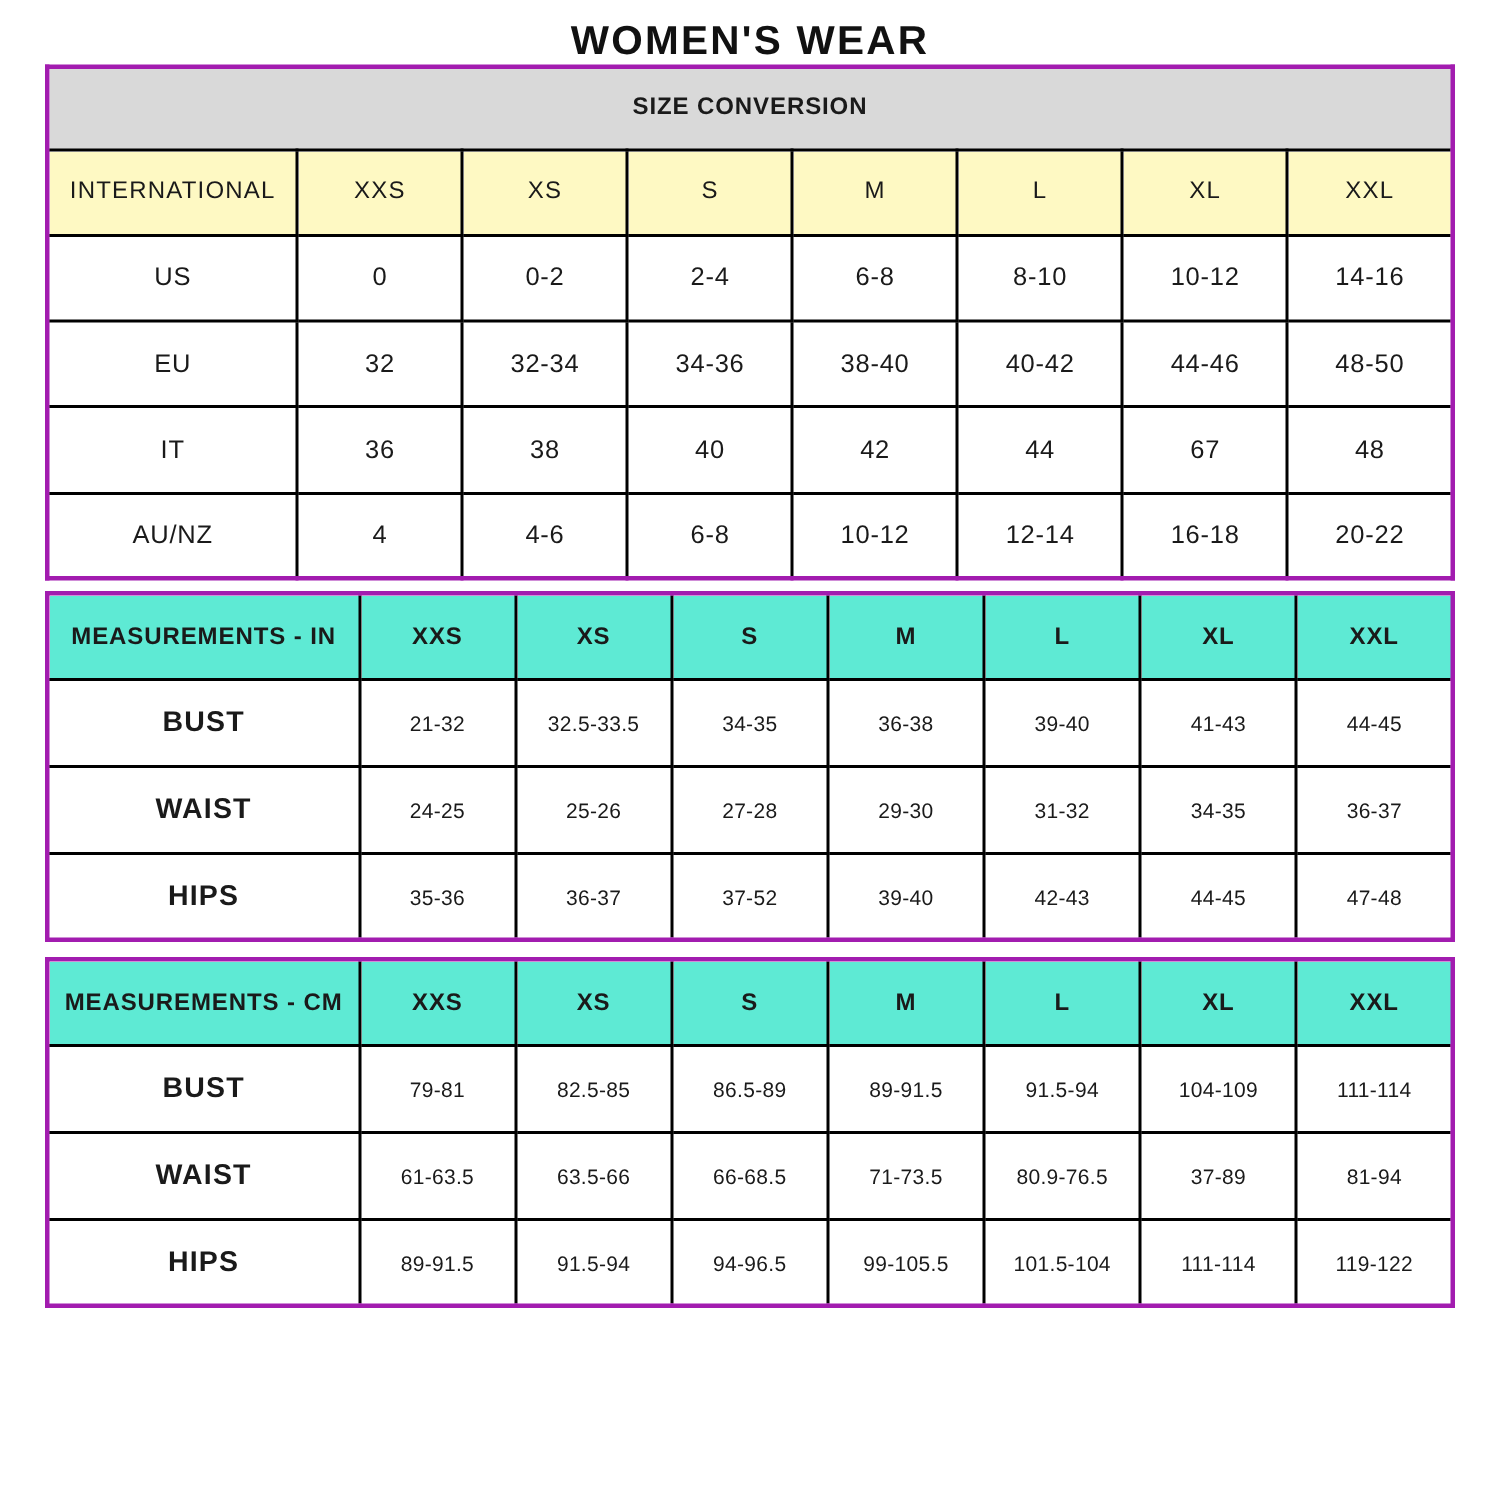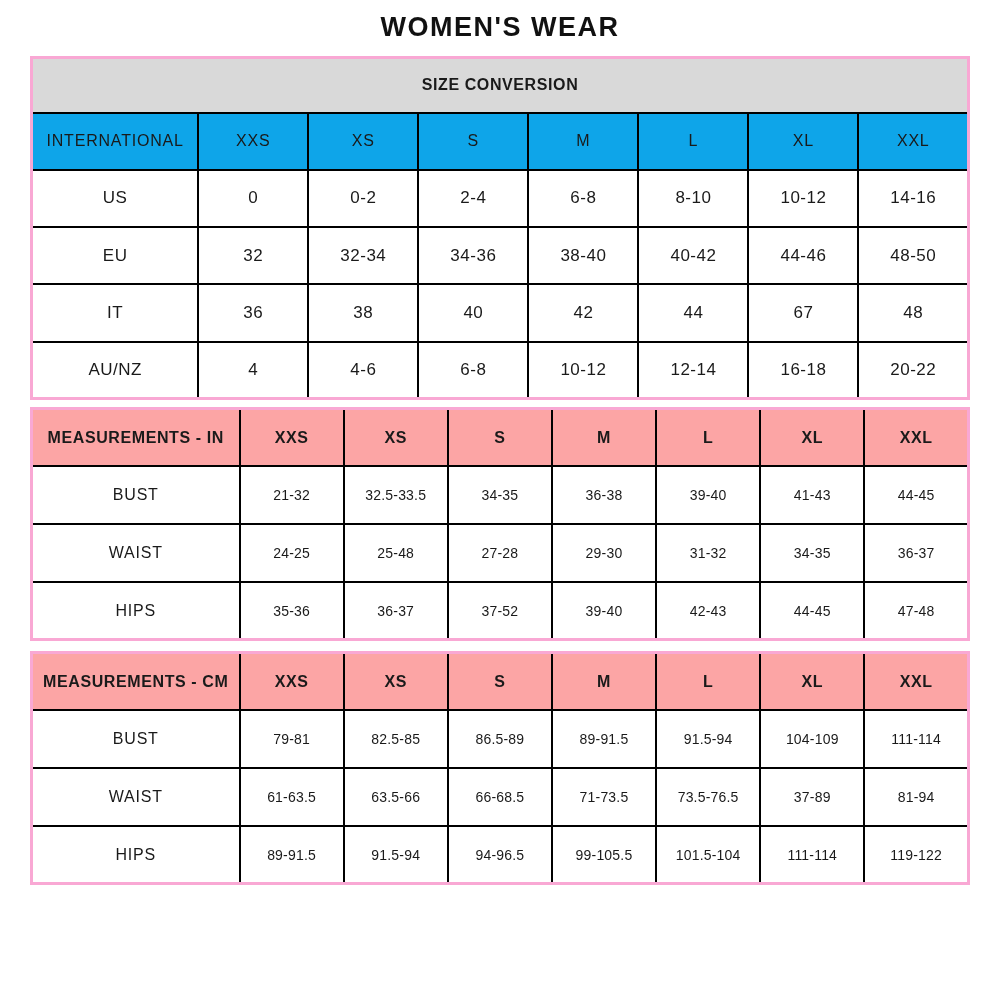--- a/index.html
+++ b/index.html
@@ -8,30 +8,30 @@
     font-family: "Liberation Sans", sans-serif;
     color: #1a1a1a;
   }
   .page { width: 1000px; padding: 12px 30px 0 30px; }
 
   .page-title {
     text-align: center;
     font-size: 27px;
     font-weight: 700;
     letter-spacing: 1.5px;
-    margin-bottom: 13px;
+    margin-bottom: 0;
     color: #111111;
   }
 
   table {
     width: 100%;
     border-collapse: collapse;
     table-layout: fixed;
   }
-  table.bordered { border: 3px solid #f9a8d4; }
+  table.bordered { border: 3px solid #a21caf; }
   td, th {
     border: 2px solid #000000;
     text-align: center;
     vertical-align: middle;
     overflow: hidden;
     white-space: nowrap;
   }
 
   
   .conv-table { margin-bottom: 7px; }
@@ -41,41 +41,41 @@
   .banner-cell {
     background: #d9d9d9;
     font-weight: 700;
     font-size: 16px;
     letter-spacing: 0.6px;
   }
   .conv-table .col-head {
     font-size: 16px;
     font-weight: 400;
     letter-spacing: 0.8px;
-    background: #0ea5e9;
+    background: #fef9c3;
   }
   .conv-table .row-label, .conv-table .val {
     font-size: 17px;
     font-weight: 400;
     letter-spacing: 0.5px;
   }
 
   
   .meas-table col.label-col { width: 22.2%; }
   .meas-table tr.head-row { height: 57px; }
   .meas-table tr { height: 58px; }
   .meas-table .head-cell {
-    background: #fca5a5;
+    background: #5eead4;
     font-weight: 700;
     font-size: 16px;
     letter-spacing: 0.6px;
   }
   .meas-table .row-label {
-    font-size: 16px;
-    font-weight: 400;
+    font-size: 19px;
+    font-weight: 700;
     letter-spacing: 0.8px;
   }
   .meas-table .val {
     font-size: 14px;
     font-weight: 400;
     letter-spacing: 0.2px;
     border-radius: 12px;
   }
   .meas-in { margin-bottom: 10px; }
 </style>
@@ -182,21 +182,21 @@
         <td class="val">32.5-33.5</td>
         <td class="val">34-35</td>
         <td class="val">36-38</td>
         <td class="val">39-40</td>
         <td class="val">41-43</td>
         <td class="val">44-45</td>
       </tr>
       <tr>
         <td class="row-label">WAIST</td>
         <td class="val">24-25</td>
-        <td class="val">25-48</td>
+        <td class="val">25-26</td>
         <td class="val">27-28</td>
         <td class="val">29-30</td>
         <td class="val">31-32</td>
         <td class="val">34-35</td>
         <td class="val">36-37</td>
       </tr>
       <tr>
         <td class="row-label">HIPS</td>
         <td class="val">35-36</td>
         <td class="val">36-37</td>
@@ -240,21 +240,21 @@
         <td class="val">91.5-94</td>
         <td class="val">104-109</td>
         <td class="val">111-114</td>
       </tr>
       <tr>
         <td class="row-label">WAIST</td>
         <td class="val">61-63.5</td>
         <td class="val">63.5-66</td>
         <td class="val">66-68.5</td>
         <td class="val">71-73.5</td>
-        <td class="val">73.5-76.5</td>
+        <td class="val">80.9-76.5</td>
         <td class="val">37-89</td>
         <td class="val">81-94</td>
       </tr>
       <tr>
         <td class="row-label">HIPS</td>
         <td class="val">89-91.5</td>
         <td class="val">91.5-94</td>
         <td class="val">94-96.5</td>
         <td class="val">99-105.5</td>
         <td class="val">101.5-104</td>

